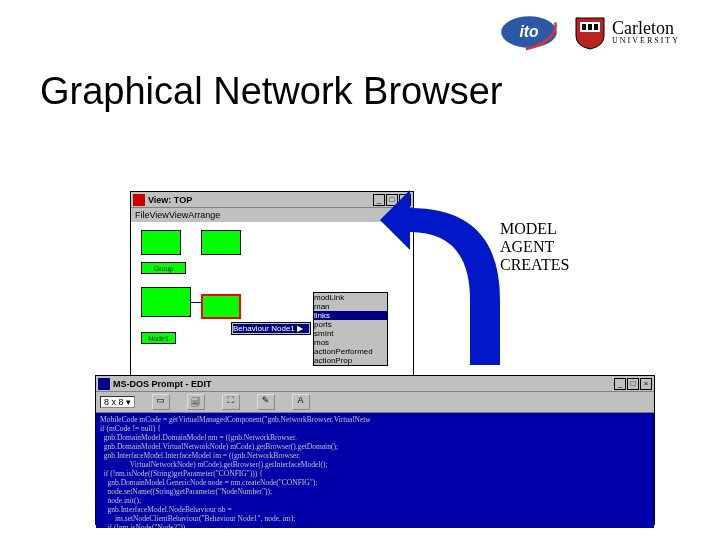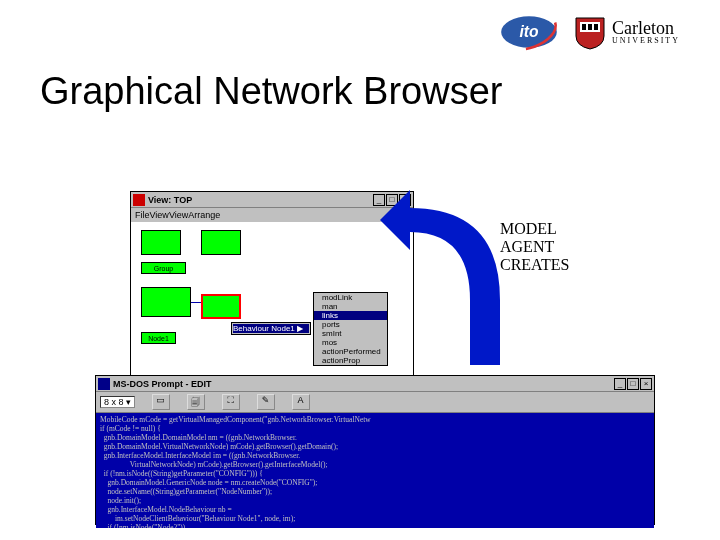--- a/index.html
+++ b/index.html
@@ -136,21 +136,21 @@
   }
   .submenu {
     position: absolute;
     top: 100px;
     left: 182px;
     width: 75px;
     background: #c0c0c0;
     border: 1px solid #000;
     font-size: 8px;
   }
-  .submenu div { padding: 0 8px; }
+  .submenu div { padding: 0 0; }
   .submenu .sel { background: #000080; color: #fff; }
   
   .dos-window {
     position: absolute;
     top: 375px;
     left: 95px;
     width: 560px;
     height: 150px;
     border: 1px solid #000;
     background: #c0c0c0;

